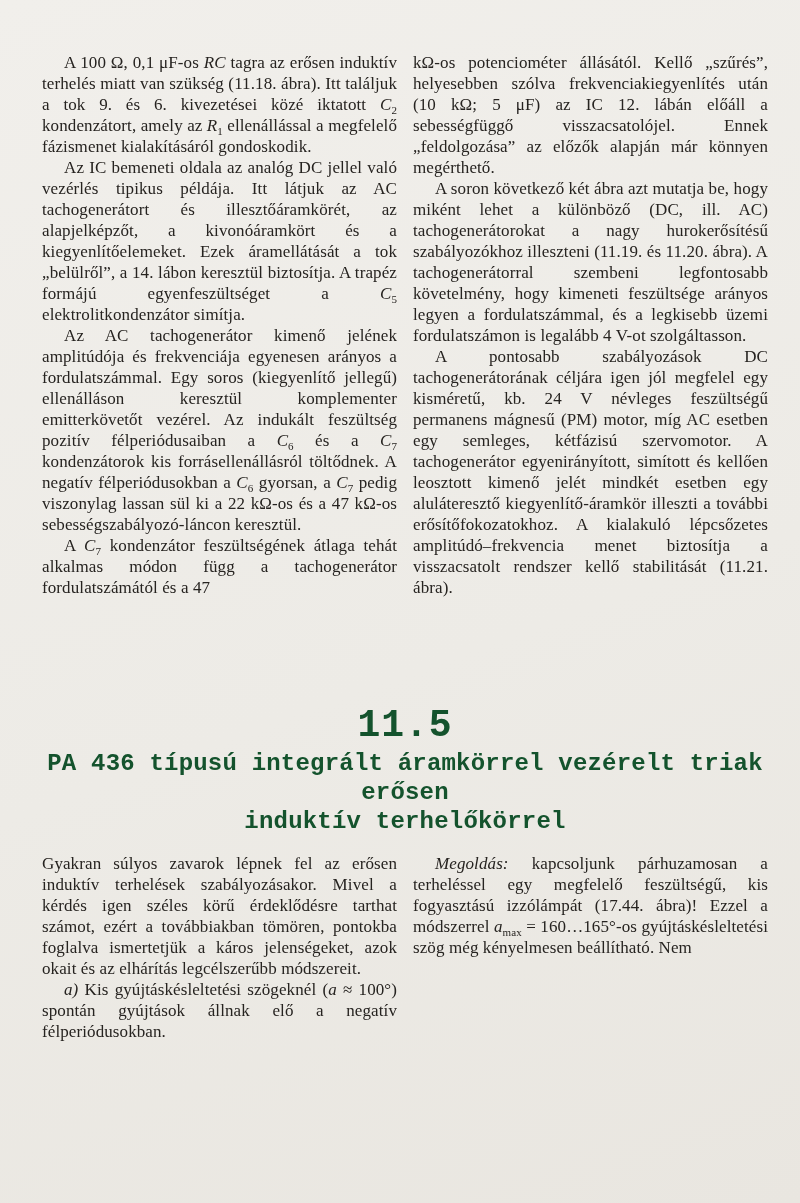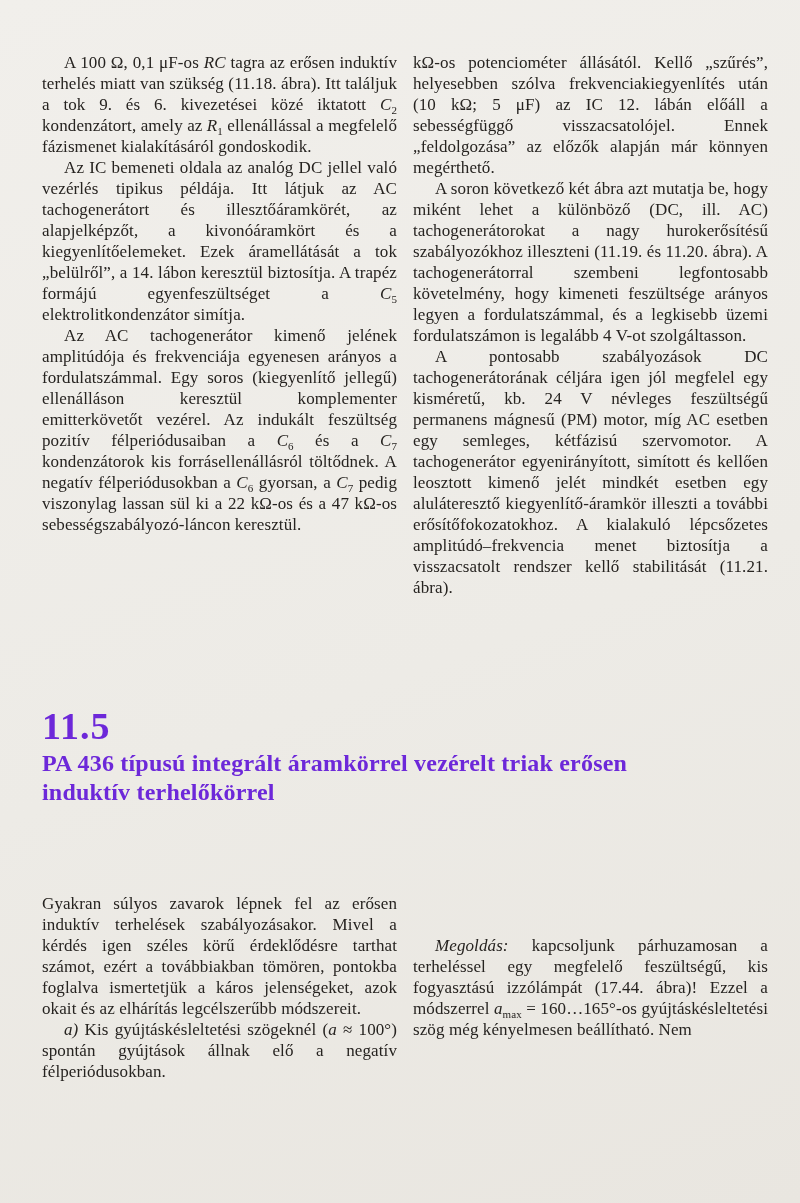--- a/index.html
+++ b/index.html
@@ -10,37 +10,37 @@
     color: #262320;
     position: relative;
     overflow: hidden;
   }
   .page { position: absolute; inset: 0; }
   .cols {
     position: absolute; left: 42px; width: 726px;
     display: flex; gap: 16px;
   }
   .cols.top { top: 52px; justify-content: flex-end; }
-  .cols.bottom { top: 893px; align-items: center; }
+  .cols.bottom { top: 853px; }
   .col { width: 355px; }
   .para {
     margin: 0;
     font-size: 17px;
     line-height: 21px;
     text-align: justify;
     letter-spacing: 0.1px;
   }
   .para.indent { text-indent: 22px; }
   .it { font-style: italic; }
   sub { font-size: 11px; line-height: 0; }
   .heading {
     position: absolute; top: 706px; left: 42px; width: 726px;
-    text-align: left;
-    font-family: Liberation Serif, serif;
-    color: #6d28d9;
+    text-align: center;
+    font-family: Liberation Mono, monospace;
+    color: #14532d;
   }
   .sec-num {
     font-size: 38px; font-weight: 700; line-height: 40px;
     letter-spacing: 1px;
   }
   .sec-title {
     margin-top: 3px;
     font-size: 24px; font-weight: 700; line-height: 29px;
     letter-spacing: 0.2px;
   }
@@ -52,20 +52,21 @@
 </head>
 <body>
 
 <div class="page">
 
   <div class="cols top">
     <div class="col">
         <p class="para indent"><span>A 100 Ω, 0,1 μF-os </span><span class="it">RC</span><span> tagra az erősen induktív terhelés miatt van szükség (11.18. ábra). Itt találjuk a tok 9. és 6. kivezetései közé iktatott </span><span class="it">C</span><sub>2</sub><span> kondenzátort, amely az </span><span class="it">R</span><sub>1</sub><span> ellenállással a megfelelő fázismenet kialakításáról gondoskodik.</span></p>
         <p class="para indent"><span>Az IC bemeneti oldala az analóg DC jellel való vezérlés tipikus példája. Itt látjuk az AC tachogenerátort és illesztőáramkörét, az alapjelképzőt, a kivonóáramkört és a kiegyenlítőelemeket. Ezek áramellátását a tok „belülről”, a 14. lábon keresztül biztosítja. A trapéz formájú egyenfeszültséget a </span><span class="it">C</span><sub>5</sub><span> elektrolitkondenzátor simítja.</span></p>
         <p class="para indent"><span>Az AC tachogenerátor kimenő jelének amplitúdója és frekvenciája egyenesen arányos a fordulatszámmal. Egy soros (kiegyenlítő jellegű) ellenálláson keresztül komplementer emitterkövetőt vezérel. Az indukált feszültség pozitív félperiódusaiban a </span><span class="it">C</span><sub>6</sub><span> és a </span><span class="it">C</span><sub>7</sub><span> kondenzátorok kis forrásellenállásról töltődnek. A negatív félperiódusokban a </span><span class="it">C</span><sub>6</sub><span> gyorsan, a </span><span class="it">C</span><sub>7</sub><span> pedig viszonylag lassan sül ki a 22 kΩ-os és a 47 kΩ-os sebességszabályozó-láncon keresztül.</span></p>
+        <p class="para indent"><span>A </span><span class="it">C</span><sub>7</sub><span> kondenzátor feszültségének átlaga tehát alkalmas módon függ a tachogenerátor fordulatszámától és a 47</span></p>
       </div>
     <div class="col">
         <p class="para"><span>kΩ-os potenciométer állásától. Kellő „szűrés”, helyesebben szólva frekvenciakiegyenlítés után (10 kΩ; 5 μF) az IC 12. lábán előáll a sebességfüggő visszacsatolójel. Ennek „feldolgozása” az előzők alapján már könnyen megérthető.</span></p>
         <p class="para indent"><span>A soron következő két ábra azt mutatja be, hogy miként lehet a különböző (DC, ill. AC) tachogenerátorokat a nagy hurokerősítésű szabályozókhoz illeszteni (11.19. és 11.20. ábra). A tachogenerátorral szembeni legfontosabb követelmény, hogy kimeneti feszültsége arányos legyen a fordulatszámmal, és a legkisebb üzemi fordulatszámon is legalább 4 V-ot szolgáltasson.</span></p>
         <p class="para indent"><span>A pontosabb szabályozások DC tachogenerátorának céljára igen jól megfelel egy kisméretű, kb. 24 V névleges feszültségű permanens mágnesű (PM) motor, míg AC esetben egy semleges, kétfázisú szervomotor. A tachogenerátor egyenirányított, simított és kellően leosztott kimenő jelét mindkét esetben egy aluláteresztő kiegyenlítő-áramkör illeszti a további erősítőfokozatokhoz. A kialakuló lépcsőzetes amplitúdó–frekvencia menet biztosítja a visszacsatolt rendszer kellő stabilitását (11.21. ábra).</span></p>
       </div>
   </div>
 
   <div class="heading">
     <div class="sec-num">11.5</div>

